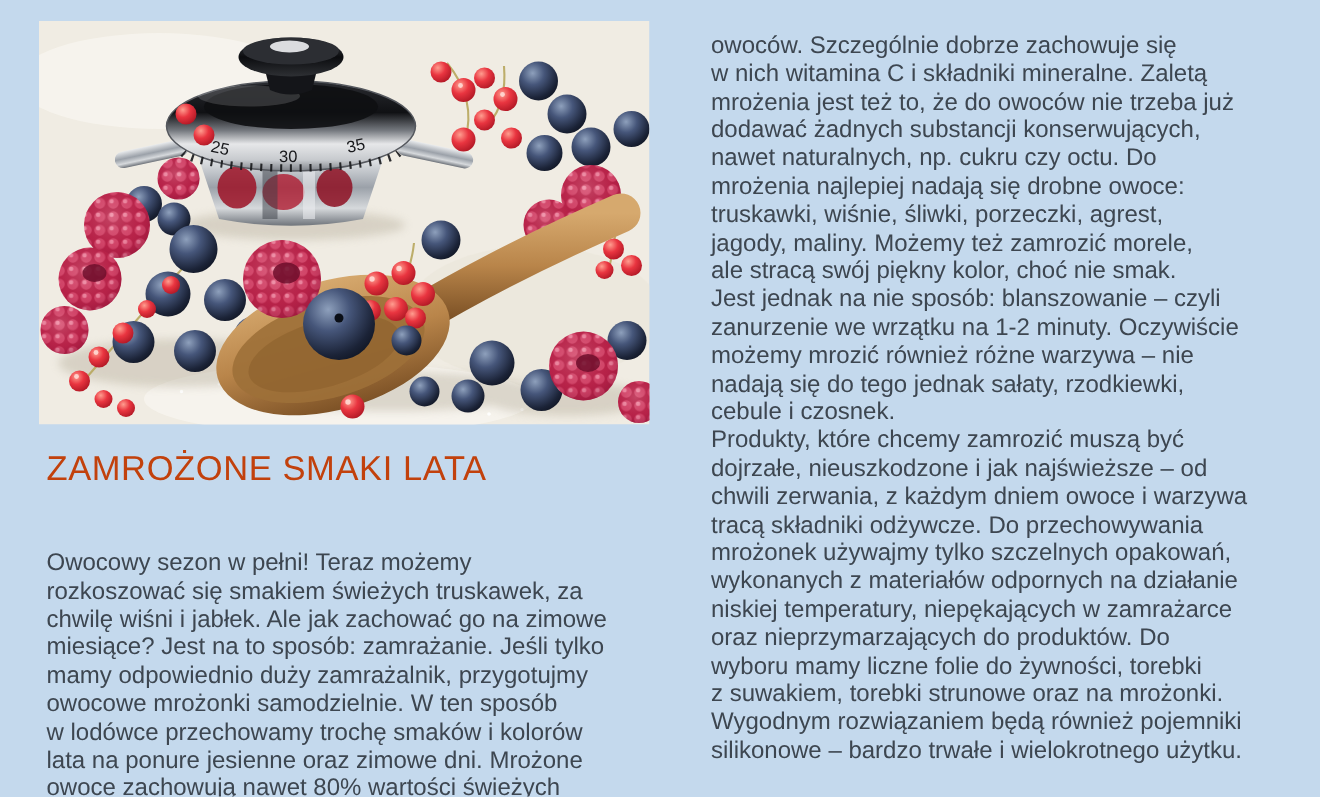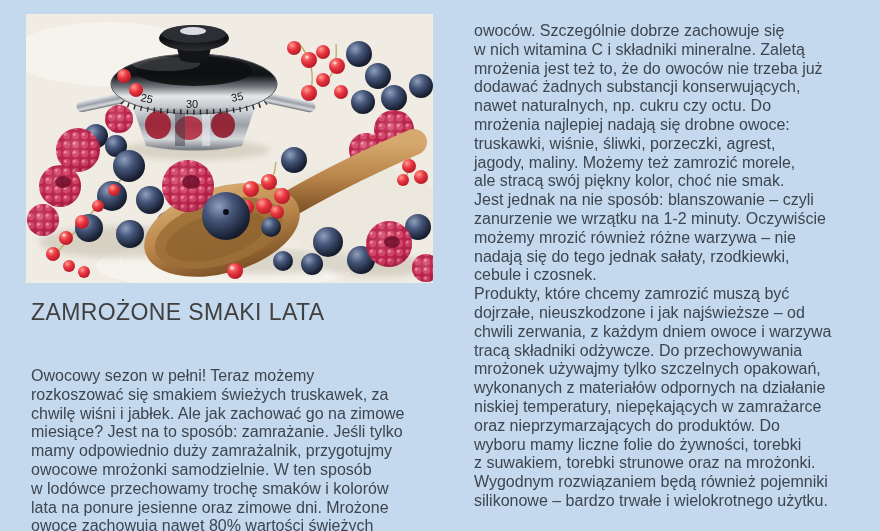--- a/index.html
+++ b/index.html
@@ -13,21 +13,21 @@
     position:relative;width:880px;height:531px;
     background:#c4d9ed;
   }
   .photo{
     position:absolute;left:26px;top:14px;width:407px;height:269px;
   }
   .photo svg{display:block;}
   .article-title{
     position:absolute;left:31px;top:299px;margin:0;
     font-size:23px;font-weight:400;letter-spacing:.4px;
-    color:#404040;white-space:nowrap;
+    color:#c2410c;white-space:nowrap;
   }
   .col{
     position:absolute;margin:0;
     font-size:16px;line-height:18.8px;color:#3d4650;
     white-space:pre-line;
   }
   .col-left{left:31px;top:340px;width:420px;margin-top:27px;}
   .col-right{left:474px;top:22px;width:400px;}
   .dial-num{font-family:"Liberation Sans",sans-serif;font-size:11px;fill:#17181b;}
 </style>

